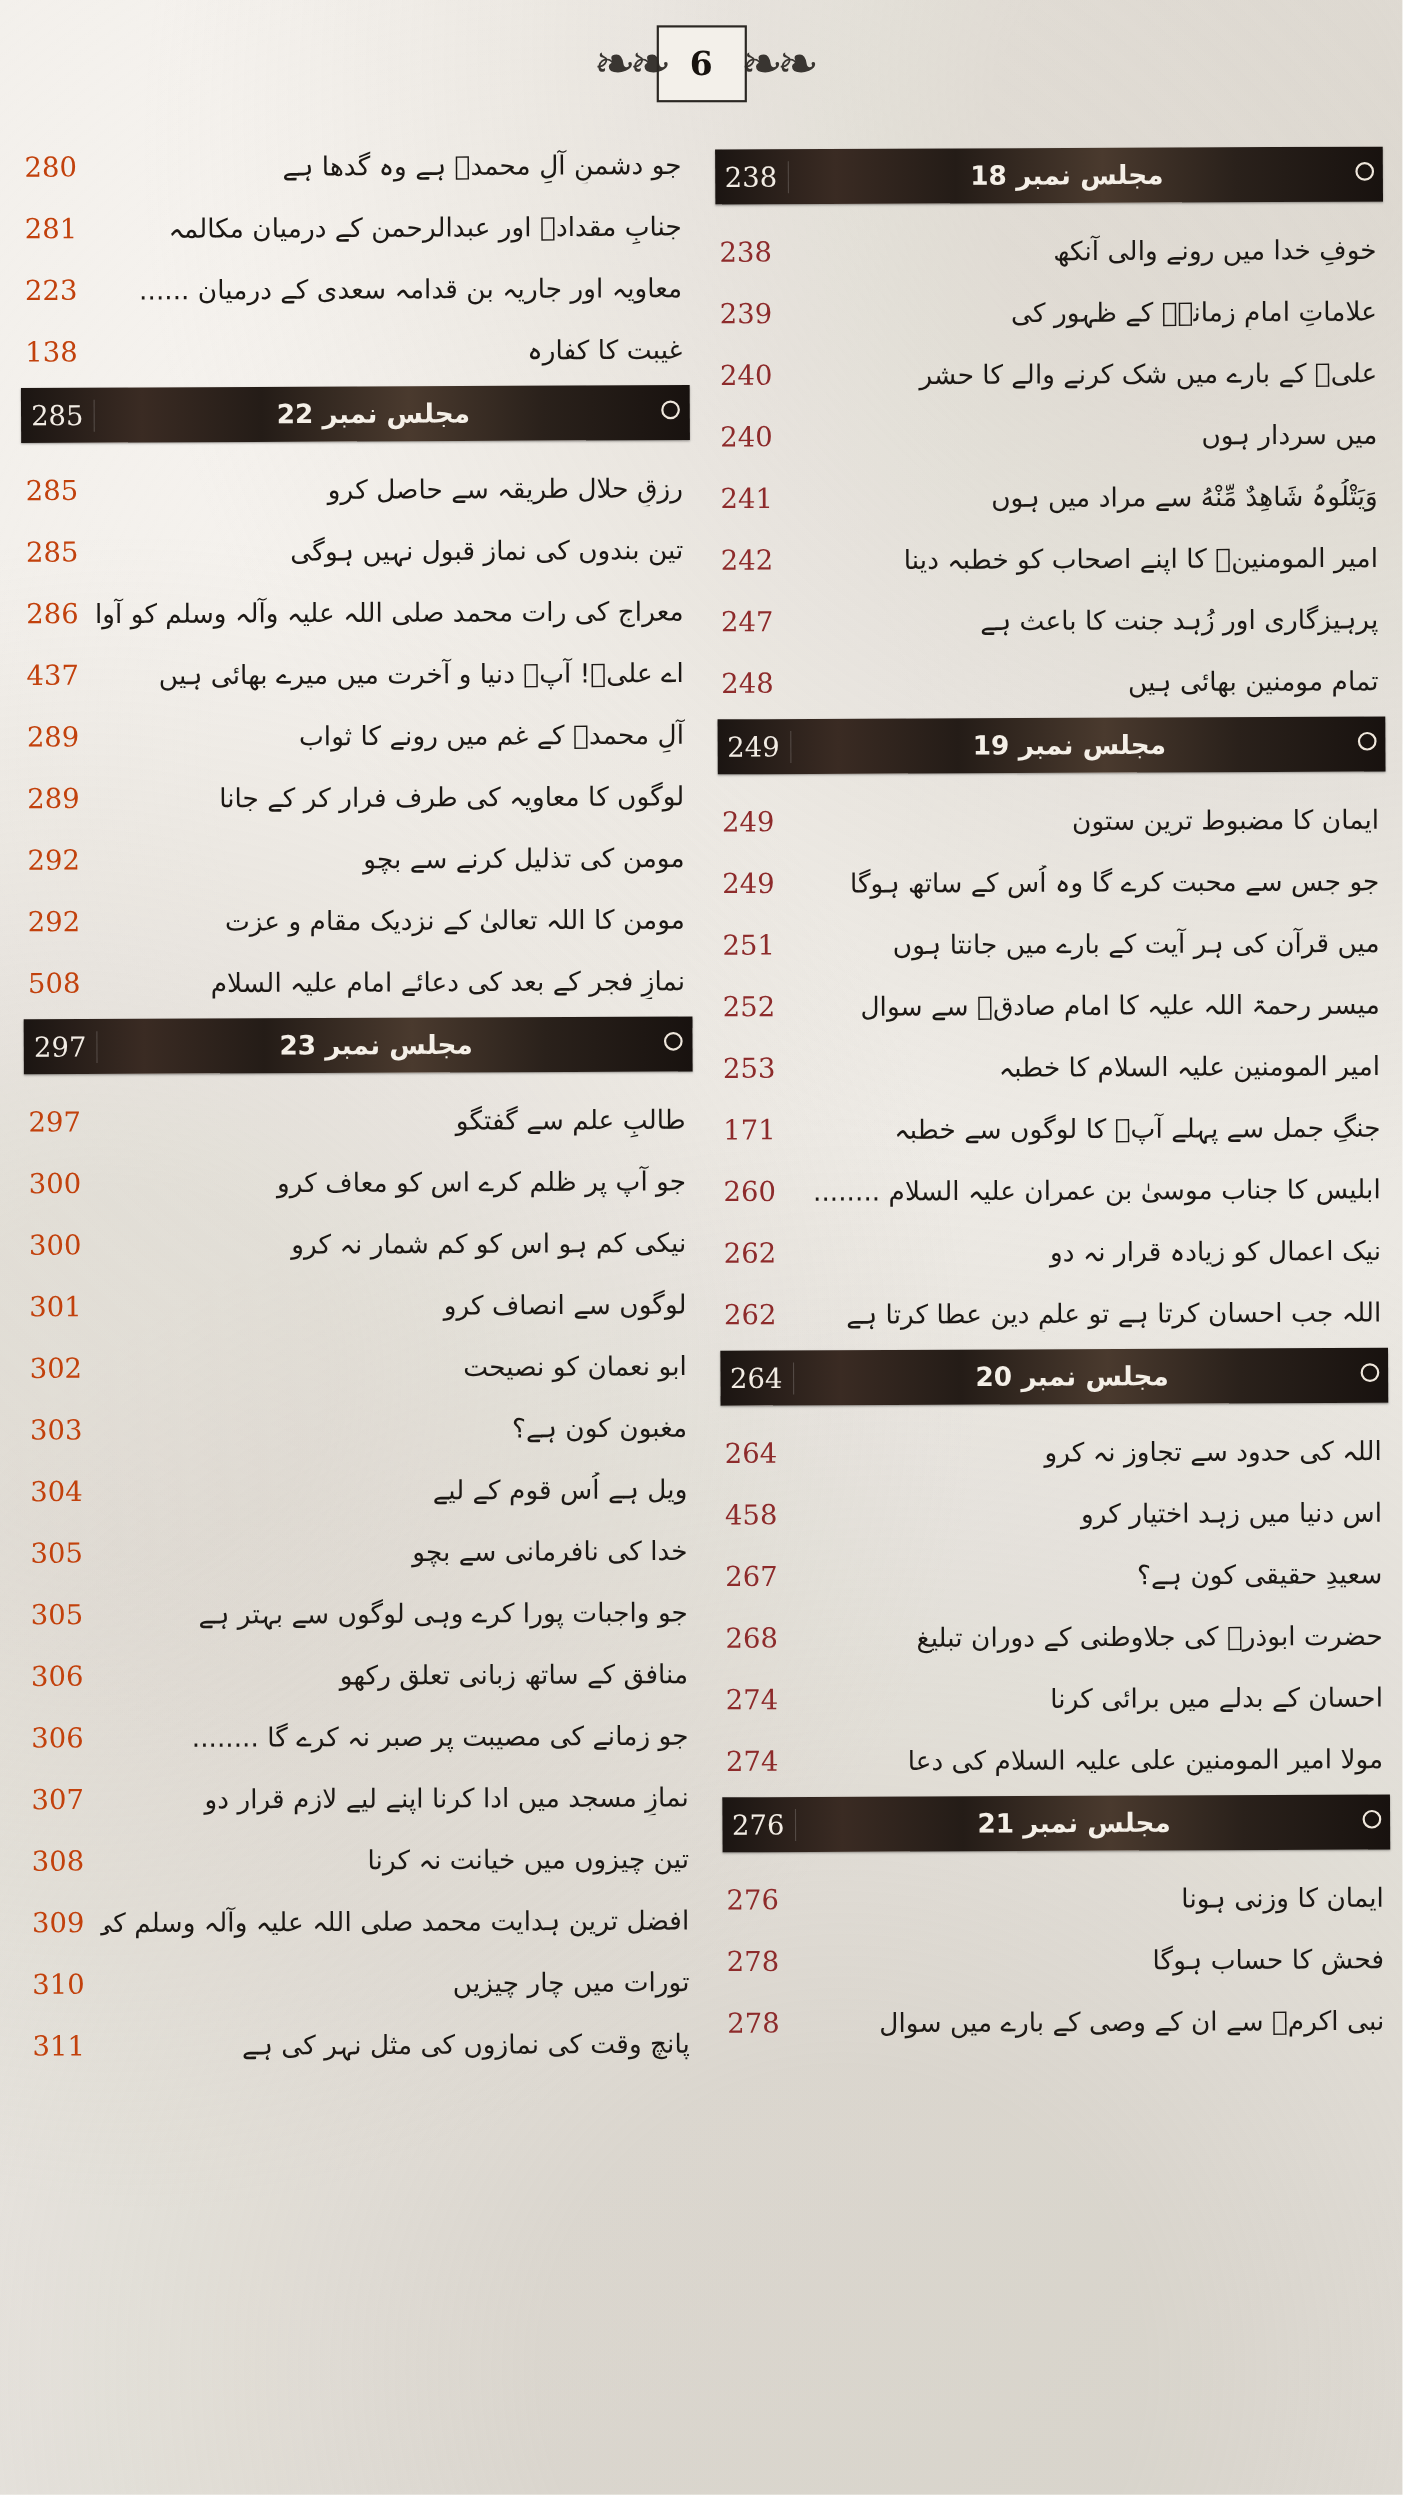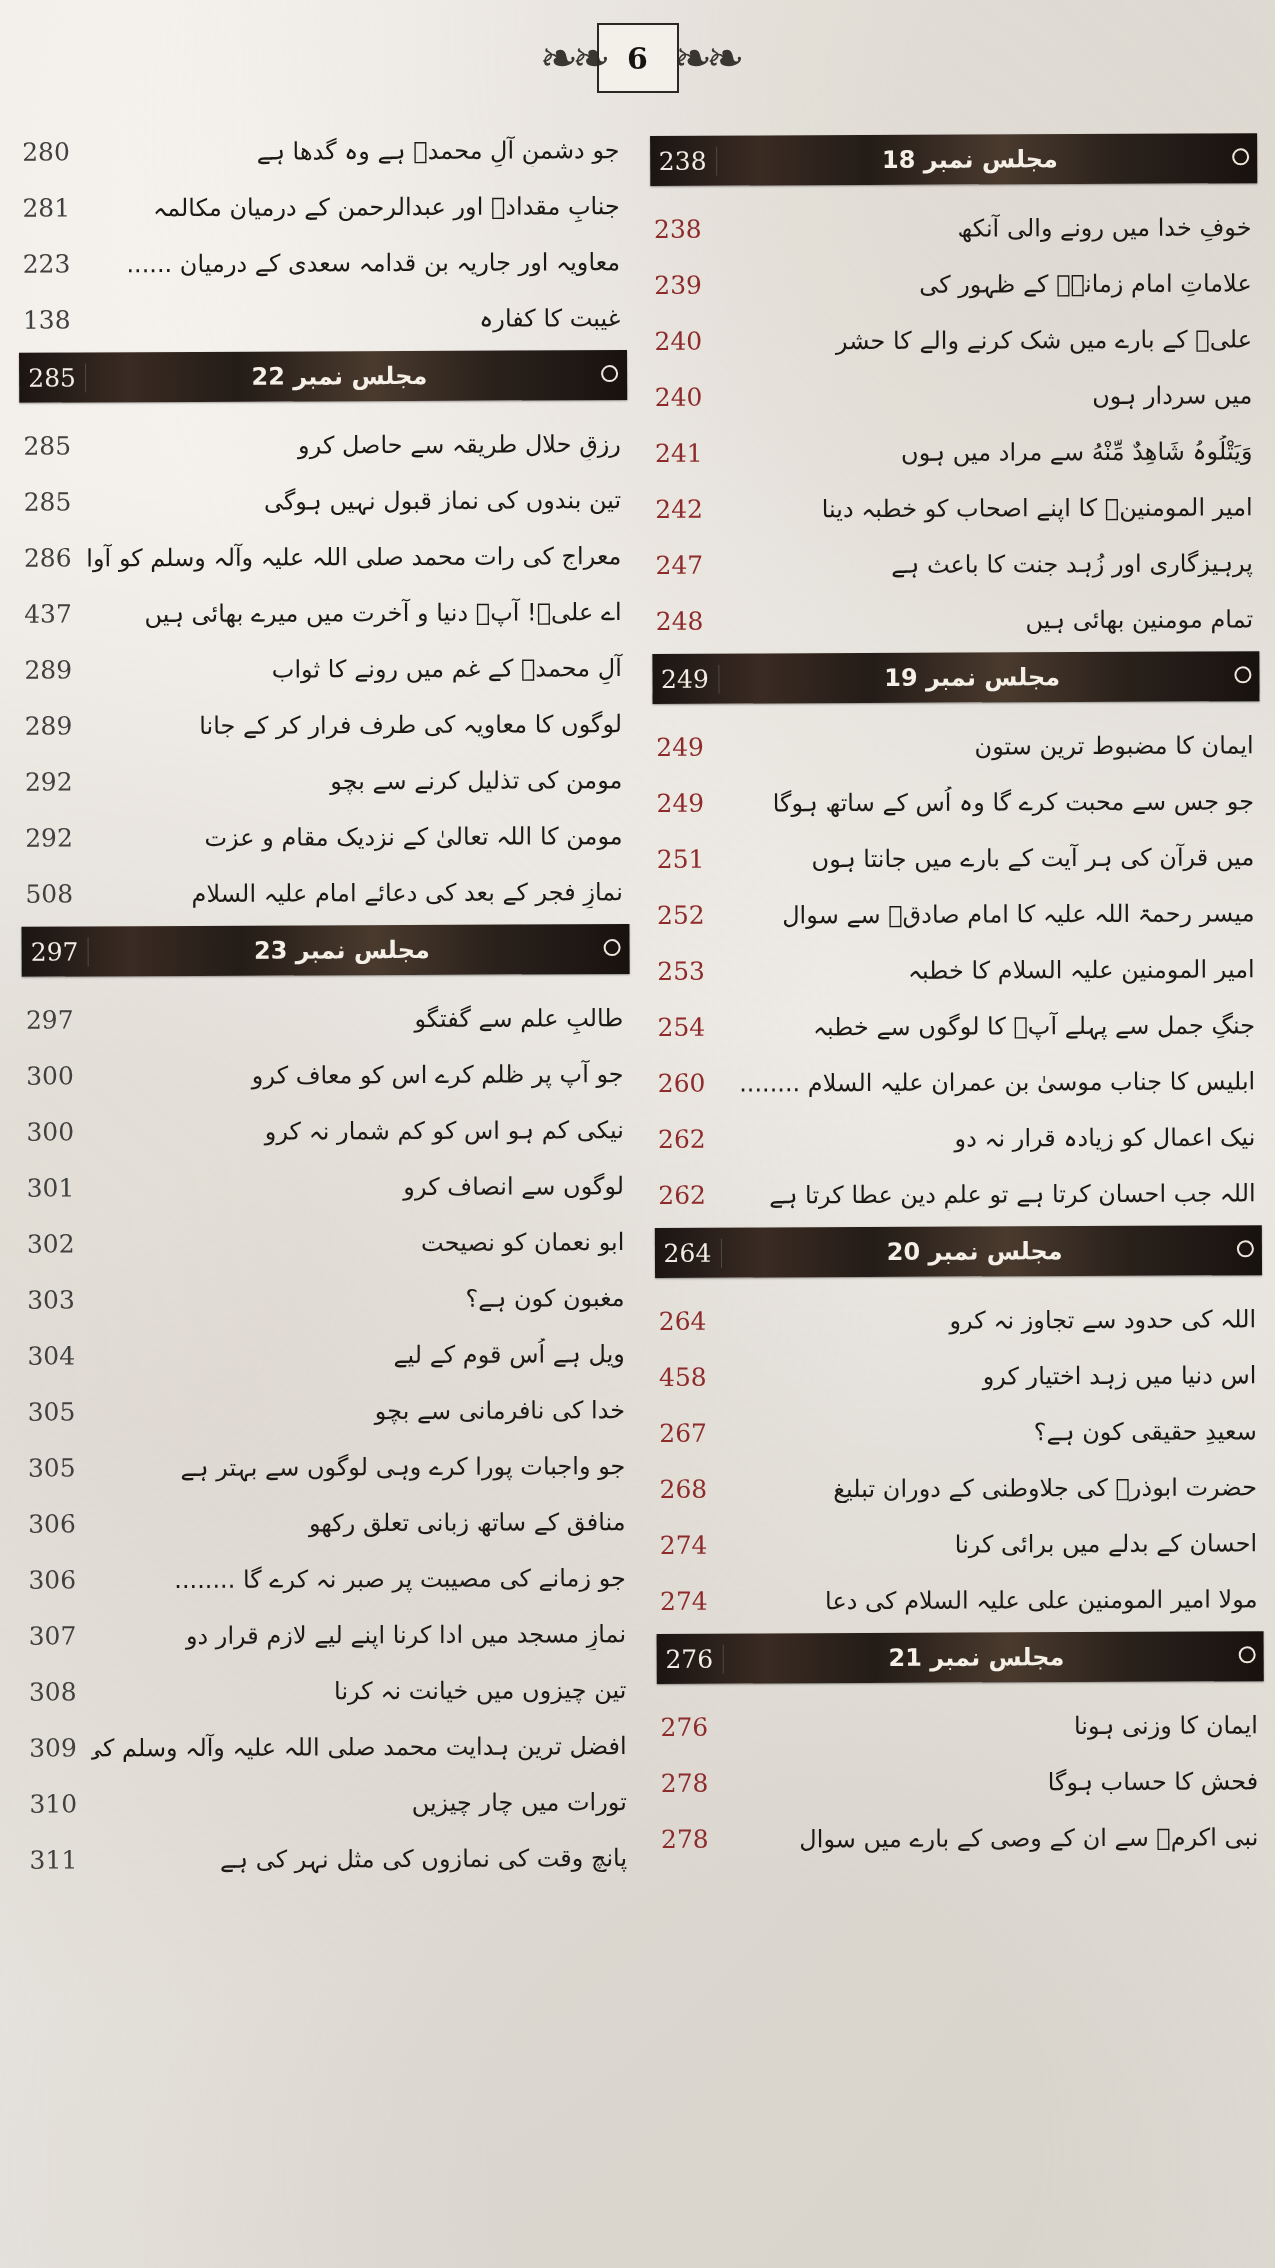--- a/index.html
+++ b/index.html
@@ -109,21 +109,21 @@
     flex: 0 0 auto;
     width: 62px;
     text-align: left;
     font-family: "DejaVu Serif", serif;
     font-size: 25px;
     color: #8d2b2b;
     padding-left: 4px;
     line-height: 1;
     padding-bottom: 4px;
   }
-  .col-left .entry .pg { color: #404040; }
+  .col-left .entry .pg { color: #c2410c; }
   .entry .ttl {
     flex: 1 1 auto;
     text-align: right;
     direction: rtl;
     font-family: "DejaVu Sans", sans-serif;
     font-size: 24px;
     line-height: 1.35;
     color: #1c1814;
     padding-right: 6px;
     white-space: nowrap;
@@ -251,21 +251,21 @@
       </div>
       <div class="entry">
         <div class="pg">252</div>
         <div class="ttl">میسر رحمۃ اللہ علیہ کا امام صادقؑ سے سوال</div>
       </div>
       <div class="entry">
         <div class="pg">253</div>
         <div class="ttl">امیر المومنین علیہ السلام کا خطبہ</div>
       </div>
       <div class="entry">
-        <div class="pg">254</div>
+        <div class="pg">171</div>
         <div class="ttl">جنگِ جمل سے پہلے آپؑ کا لوگوں سے خطبہ</div>
       </div>
       <div class="entry">
         <div class="pg">260</div>
         <div class="ttl">ابلیس کا جناب موسیٰ بن عمران علیہ السلام ........</div>
       </div>
       <div class="entry">
         <div class="pg">262</div>
         <div class="ttl">نیک اعمال کو زیادہ قرار نہ دو</div>
       </div>

